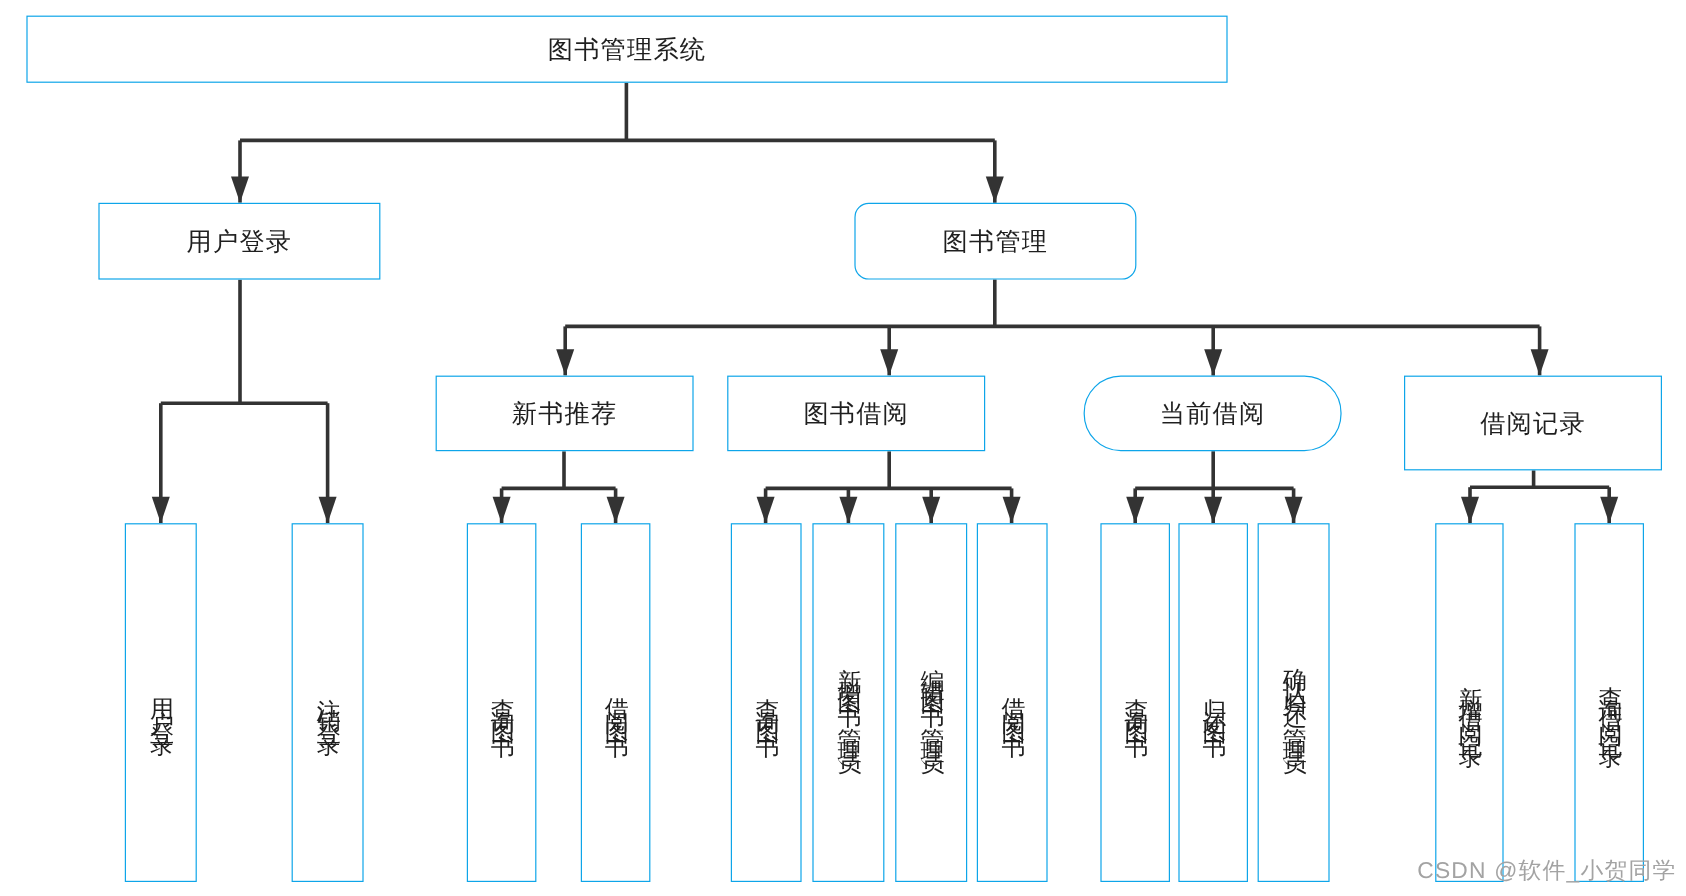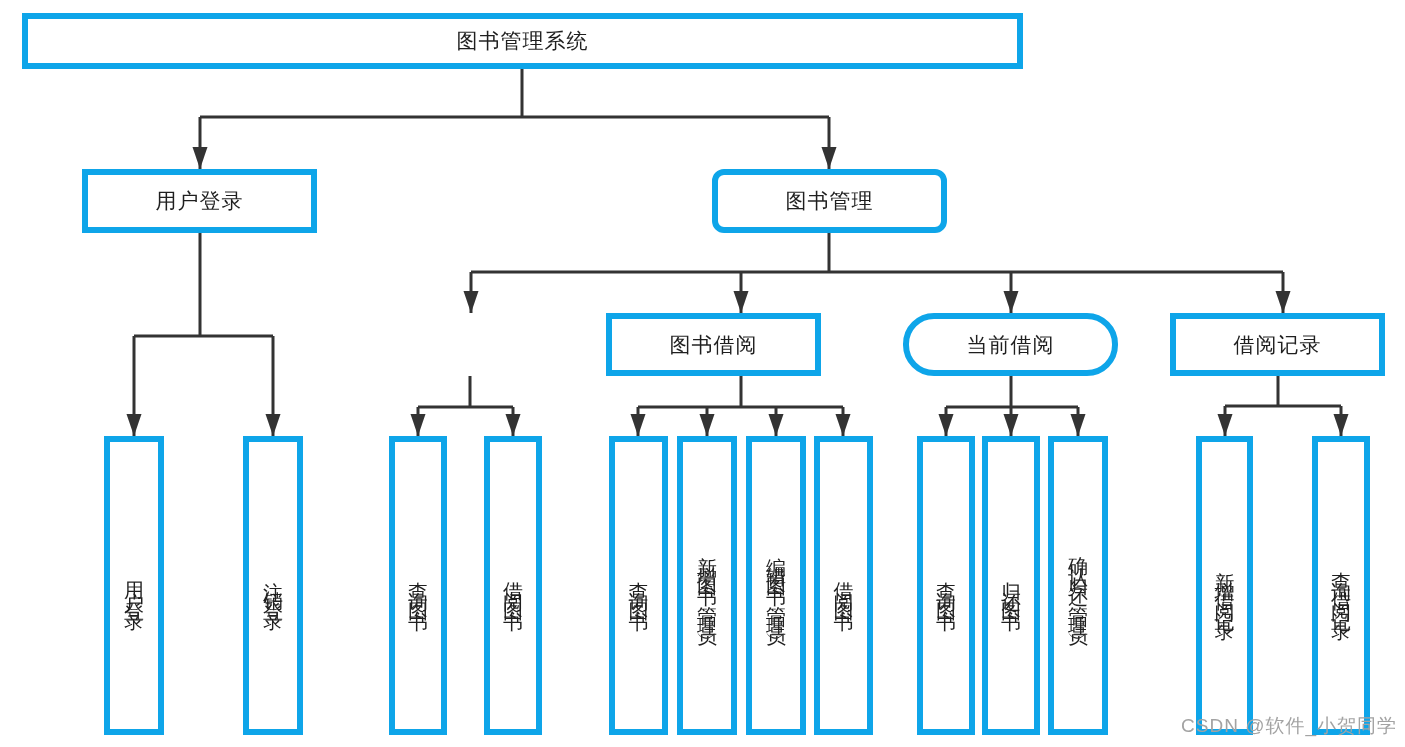--- a/index.html
+++ b/index.html
@@ -22,21 +22,21 @@
     pointer-events: none;
   }
   .wire {
     stroke: #333333;
     stroke-width: 3;
     fill: none;
   }
   .node {
     position: absolute;
     box-sizing: border-box;
-    border: 6px solid #0ea5e9;
+    border: 1px solid #0ea5e9;
     background: #ffffff;
     display: flex;
     align-items: center;
     justify-content: center;
     color: #1f1f1f;
   }
   .hbox {
     font-size: 21px;
     letter-spacing: 1px;
     white-space: nowrap;
@@ -104,23 +104,24 @@
 
     <line class="wire" x1="1225" y1="406" x2="1225" y2="436" marker-end="url(#arrow)"></line>
     <line class="wire" x1="1341" y1="406" x2="1341" y2="436" marker-end="url(#arrow)"></line>
   </svg>
 
   <div class="node hbox" style="left:22px; top:13px; width:1001px; height:56px;">图书管理系统</div>
 
   <div class="node hbox" style="left:82px; top:169px; width:235px; height:64px;">用户登录</div>
   <div class="node hbox" style="left:712px; top:169px; width:235px; height:64px;border-radius:12px;">图书管理</div>
 
+  <div class="node hbox" style="left:363px; top:313px; width:215px; height:63px;">新书推荐</div>
   <div class="node hbox" style="left:606px; top:313px; width:215px; height:63px;">图书借阅</div>
   <div class="node hbox" style="left:903px; top:313px; width:215px; height:63px;border-radius:31px;">当前借阅</div>
-  <div class="node hbox" style="left:1170px; top:313px; width:215px; height:63px;font-family:Liberation Serif, serif;">借阅记录</div>
+  <div class="node hbox" style="left:1170px; top:313px; width:215px; height:79px;font-family:Liberation Serif, serif;">借阅记录</div>
 
   <div class="node vbox" style="left:104px; top:436px; width:60px; height:299px;">
     <span>用户登录</span>
   </div>
   <div class="node vbox" style="left:243px; top:436px; width:60px; height:299px;">
     <span>注销登录</span>
   </div>
 
   <div class="node vbox" style="left:389px; top:436px; width:58px; height:299px;">
     <span>查询图书</span>

